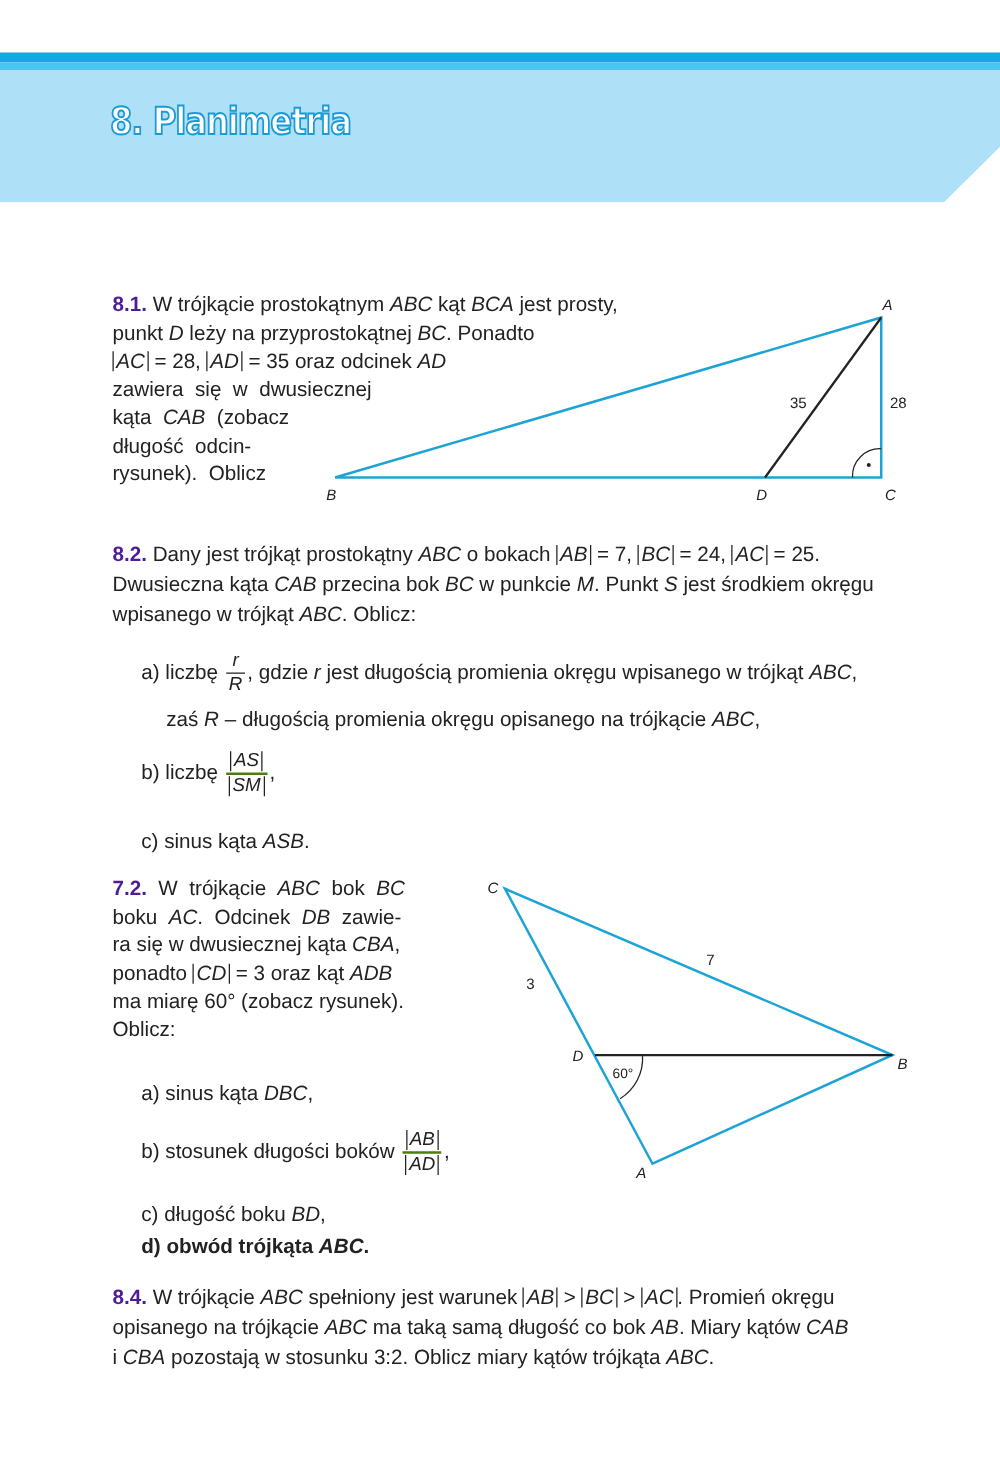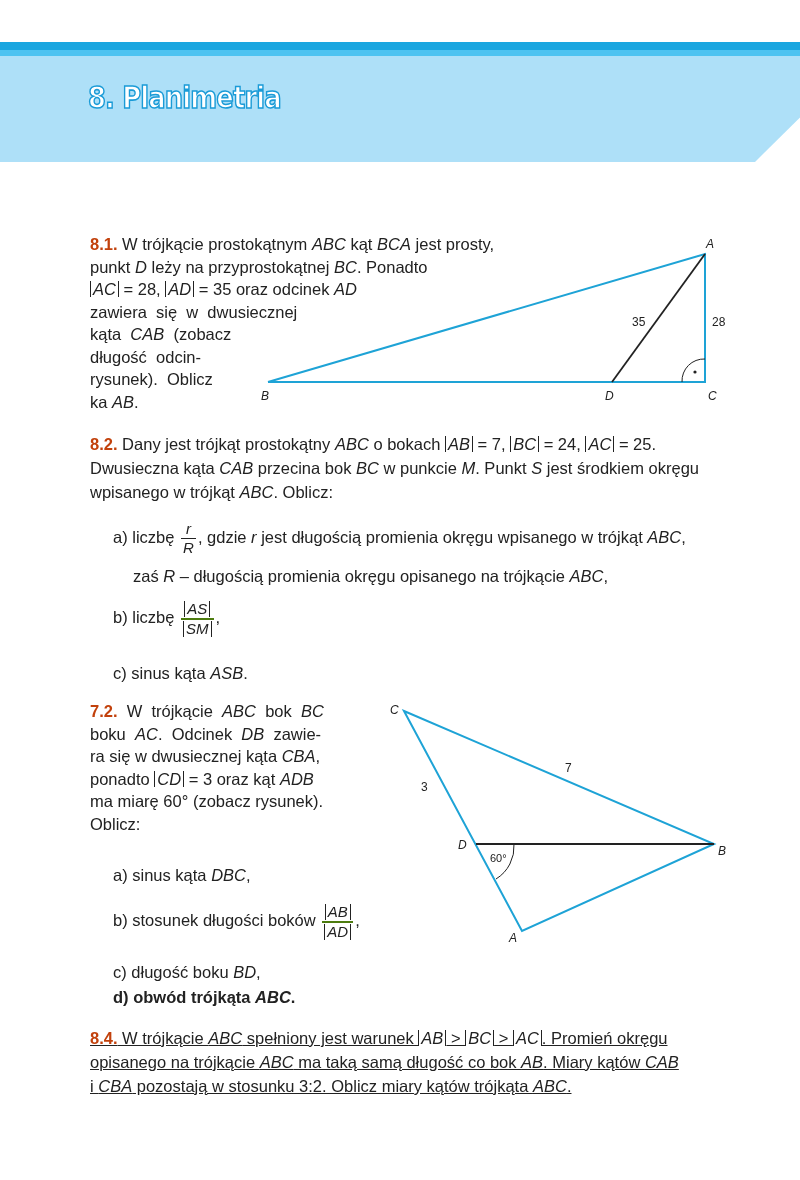--- a/index.html
+++ b/index.html
@@ -4,21 +4,21 @@
 <style>
   html,body{margin:0;padding:0;}
   body{width:800px;height:1180px;background:#ffffff;position:relative;overflow:hidden;font-family:"Liberation Sans","DejaVu Sans",sans-serif;color:#222;}
   .topbar{position:absolute;left:0;top:42px;width:800px;height:8px;background:#1aa6e0;}
   .topbar2{position:absolute;left:0;top:50px;width:800px;height:6px;background:#4dc3f1;}
   .header-band{position:absolute;left:0;top:56px;width:800px;height:106px;background:#aee0f8;
     clip-path:polygon(0 0,100% 0,100% 58%,755px 100%,0 100%);}
   .chapter-title{position:absolute;left:88px;top:80px;font-family:"DejaVu Sans",sans-serif;font-weight:bold;font-size:30px;letter-spacing:-1px;color:#ffffff;
     -webkit-text-stroke:1.6px #1a9bd7;transform:scaleX(0.86);transform-origin:left center;}
   .p{position:absolute;font-size:16.5px;line-height:22.5px;}
-  .num{color:#c2410c;font-weight:bold;}
+  .num{color:#4c1d95;font-weight:bold;}
   i{font-style:italic;}
   .abs{display:inline-block;border-left:1.2px solid #222;border-right:1.2px solid #222;padding:0 2px;line-height:16px;}
   .frac{display:inline-block;vertical-align:middle;text-align:center;font-size:15px;line-height:18px;margin:0 2px;}
   .frac .top{display:block;border-bottom:2px solid #4d7c0f;padding:0 2px;}
   .frac .bot{display:block;padding:0 2px;}
   svg text{font-family:"Liberation Sans","DejaVu Sans",sans-serif;font-size:12px;fill:#222;}
   svg text.it{font-style:italic;}
   .just{text-align:justify;}
 </style>
 </head>
@@ -32,21 +32,20 @@
 </div>
 
 <div class="p" style="left:90px;top:233px;width:460px;">
   <div><span class="num">8.1.</span> W trójkącie prostokątnym <i>ABC</i> kąt <i>BCA</i> jest prosty,</div>
   <div>punkt <i>D</i> leży na przyprostokątnej <i>BC</i>. Ponadto</div>
   <div><span class="abs"><i>AC</i></span> = 28, <span class="abs"><i>AD</i></span> = 35 oraz odcinek <i>AD</i></div>
   <div>zawiera&nbsp; się&nbsp; w&nbsp; dwusiecznej</div>
   <div>kąta&nbsp; <i>CAB</i>&nbsp; (zobacz</div>
   <div>długość&nbsp; odcin-</div>
   <div>rysunek).&nbsp; Oblicz</div>
-  <div>ka <i>AB</i>.</div>
 </div>
 
 <svg style="position:absolute;left:0;top:0;" width="800" height="1180" viewBox="0 0 800 1180">
   <g>
     <polyline points="268,382 705,254 705,382 268,382" fill="none" stroke="#1ea3d6" stroke-width="2"></polyline>
     <line x1="705" y1="254" x2="612" y2="382" stroke="#222" stroke-width="1.8"></line>
     <path d="M682,382 A22,22 0 0 1 705,359" fill="none" stroke="#222" stroke-width="1"></path>
     <circle cx="695" cy="372" r="1.6" fill="#222"></circle>
   </g>
   <text class="it" x="706" y="248">A</text>
@@ -110,17 +109,17 @@
   <span>stosunek długości boków</span>
   <span class="frac"><span class="top"><span class="abs"><i>AB</i></span></span><span class="bot"><span class="abs"><i>AD</i></span></span></span><span>,</span>
 </div>
 <div class="p" style="left:113px;top:961px;text-align:center;">
   <span>c)</span> długość boku <i>BD</i>,
 </div>
 <div class="p" style="left:113px;top:986px;font-weight:bold;">
   <span>d)</span> obwód trójkąta <i>ABC</i>.
 </div>
 
-<div class="p" style="left:90px;top:1026px;width:640px;line-height:24px;text-decoration:underline;">
+<div class="p" style="left:90px;top:1026px;width:640px;line-height:24px;">
   <div class="just"><span class="num">8.4.</span> W trójkącie <i>ABC</i> spełniony jest warunek <span class="abs"><i>AB</i></span> &gt; <span class="abs"><i>BC</i></span> &gt; <span class="abs"><i>AC</i></span>. Promień okręgu</div>
   <div>opisanego na trójkącie <i>ABC</i> ma taką samą długość co bok <i>AB</i>. Miary kątów <i>CAB</i></div>
   <div>i <i>CBA</i> pozostają w stosunku 3:2. Oblicz miary kątów trójkąta <i>ABC</i>.</div>
 </div>
 
 </body></html>

